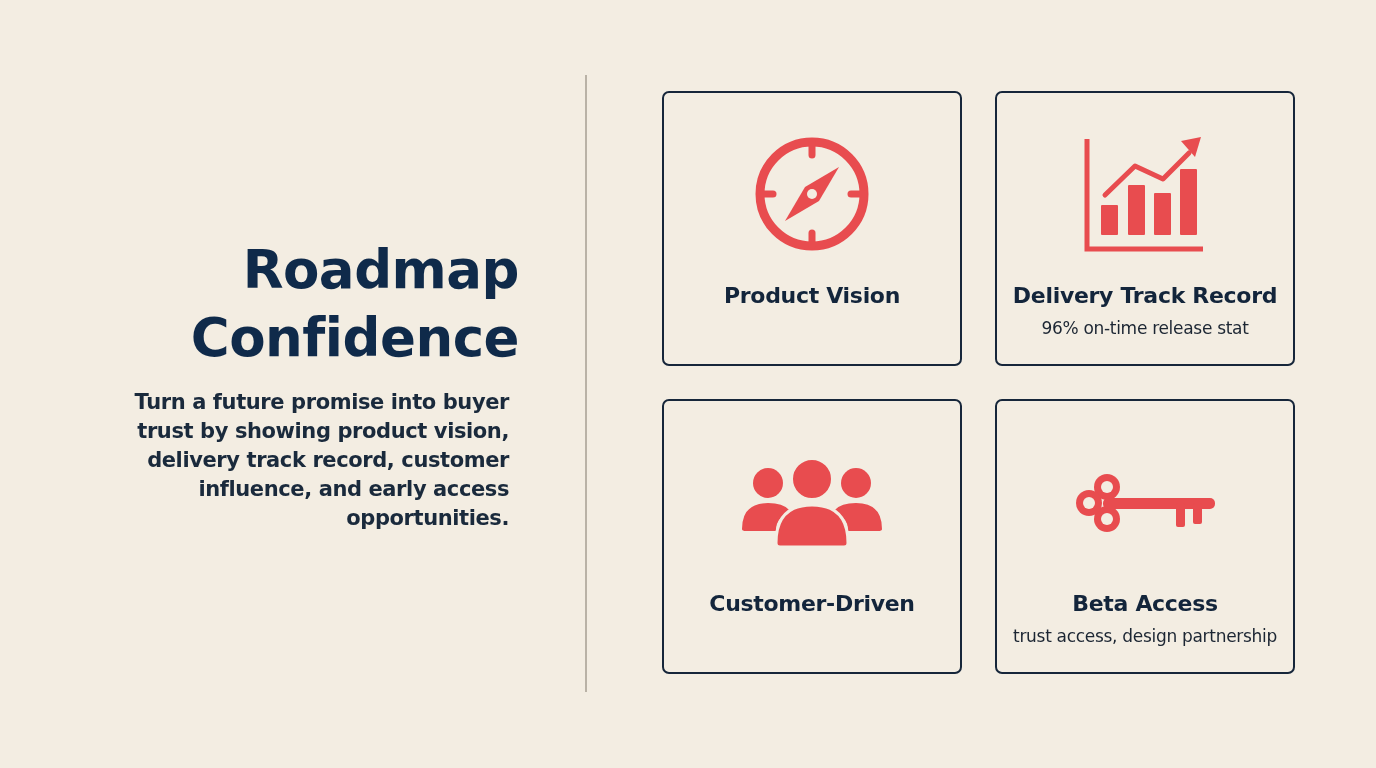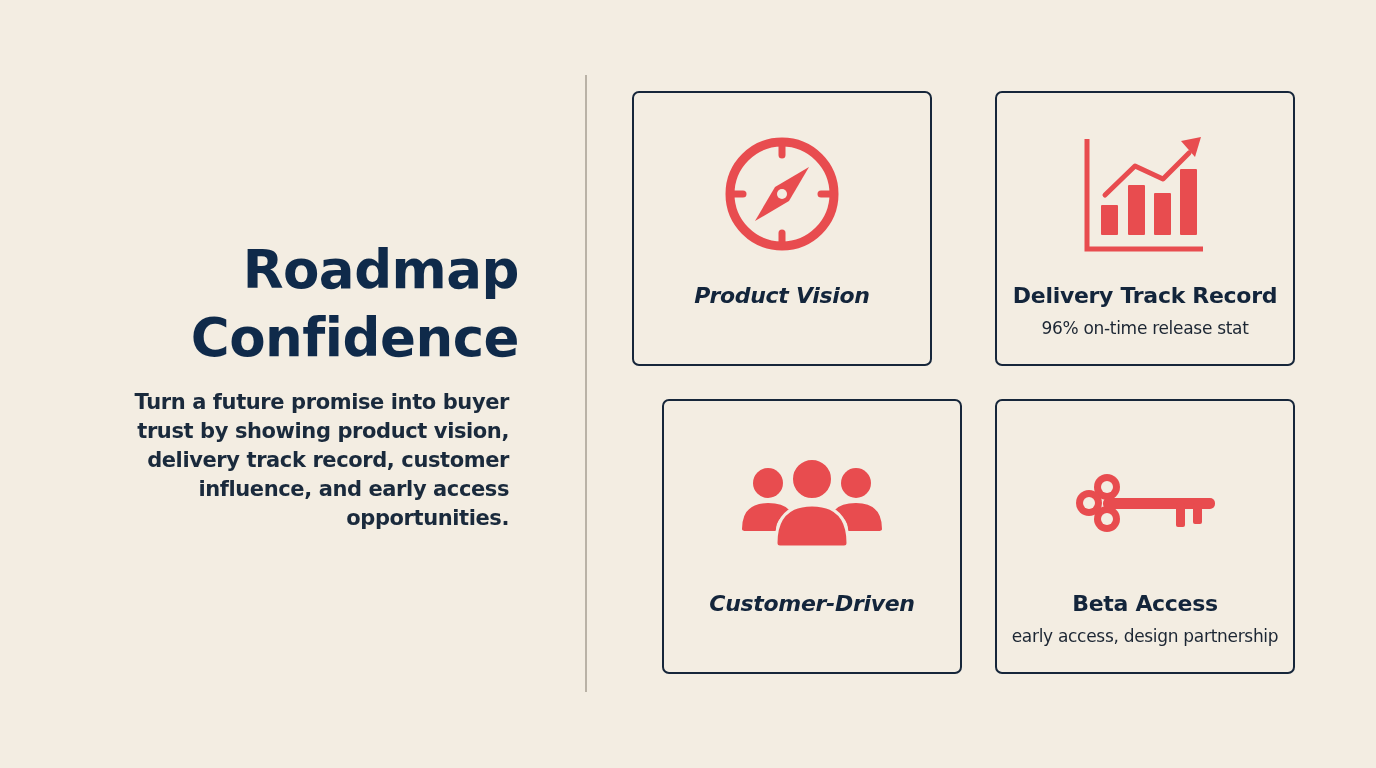--- a/index.html
+++ b/index.html
@@ -56,23 +56,23 @@
     color: #13253b;
     letter-spacing: -0.3px;
   }
   .card .c-sub {
     position: absolute; left: 0; right: 0; top: 225px;
     text-align: center;
     font-size: 17px;
     color: #1c2633;
     letter-spacing: -0.3px;
   }
-  #card-1 { left: 632px; top: 91px; font-style: italic; }
+  #card-1 { left: 662px; top: 91px; }
   #card-2 { left: 995px; top: 91px; }
-  #card-3 { left: 662px; top: 399px; font-style: italic; }
+  #card-3 { left: 662px; top: 399px; }
   #card-4 { left: 995px; top: 399px; }
 </style>
 </head>
 <body>
 
 <div class="left">
   <h1 class="title">
     <span>Roadmap</span><br>
     <span>Confidence</span>
   </h1>
@@ -126,14 +126,14 @@
     <circle cx="34" cy="48" r="13" fill="#e84c4f"></circle>
     <circle cx="16" cy="32" r="13" fill="#e84c4f"></circle>
     <rect x="30" y="27" width="112" height="11" rx="5" fill="#e84c4f"></rect>
     <rect x="103" y="32" width="9" height="24" rx="2" fill="#e84c4f"></rect>
     <rect x="120" y="32" width="9" height="21" rx="2" fill="#e84c4f"></rect>
     <circle cx="34" cy="16" r="6" fill="#f3ede2"></circle>
     <circle cx="34" cy="48" r="6" fill="#f3ede2"></circle>
     <circle cx="16" cy="32" r="6" fill="#f3ede2"></circle>
   </svg>
   <div class="c-title">Beta Access</div>
-  <div class="c-sub">early access, design partnership</div>
+  <div class="c-sub">trust access, design partnership</div>
 </div>
 
 </body></html>

